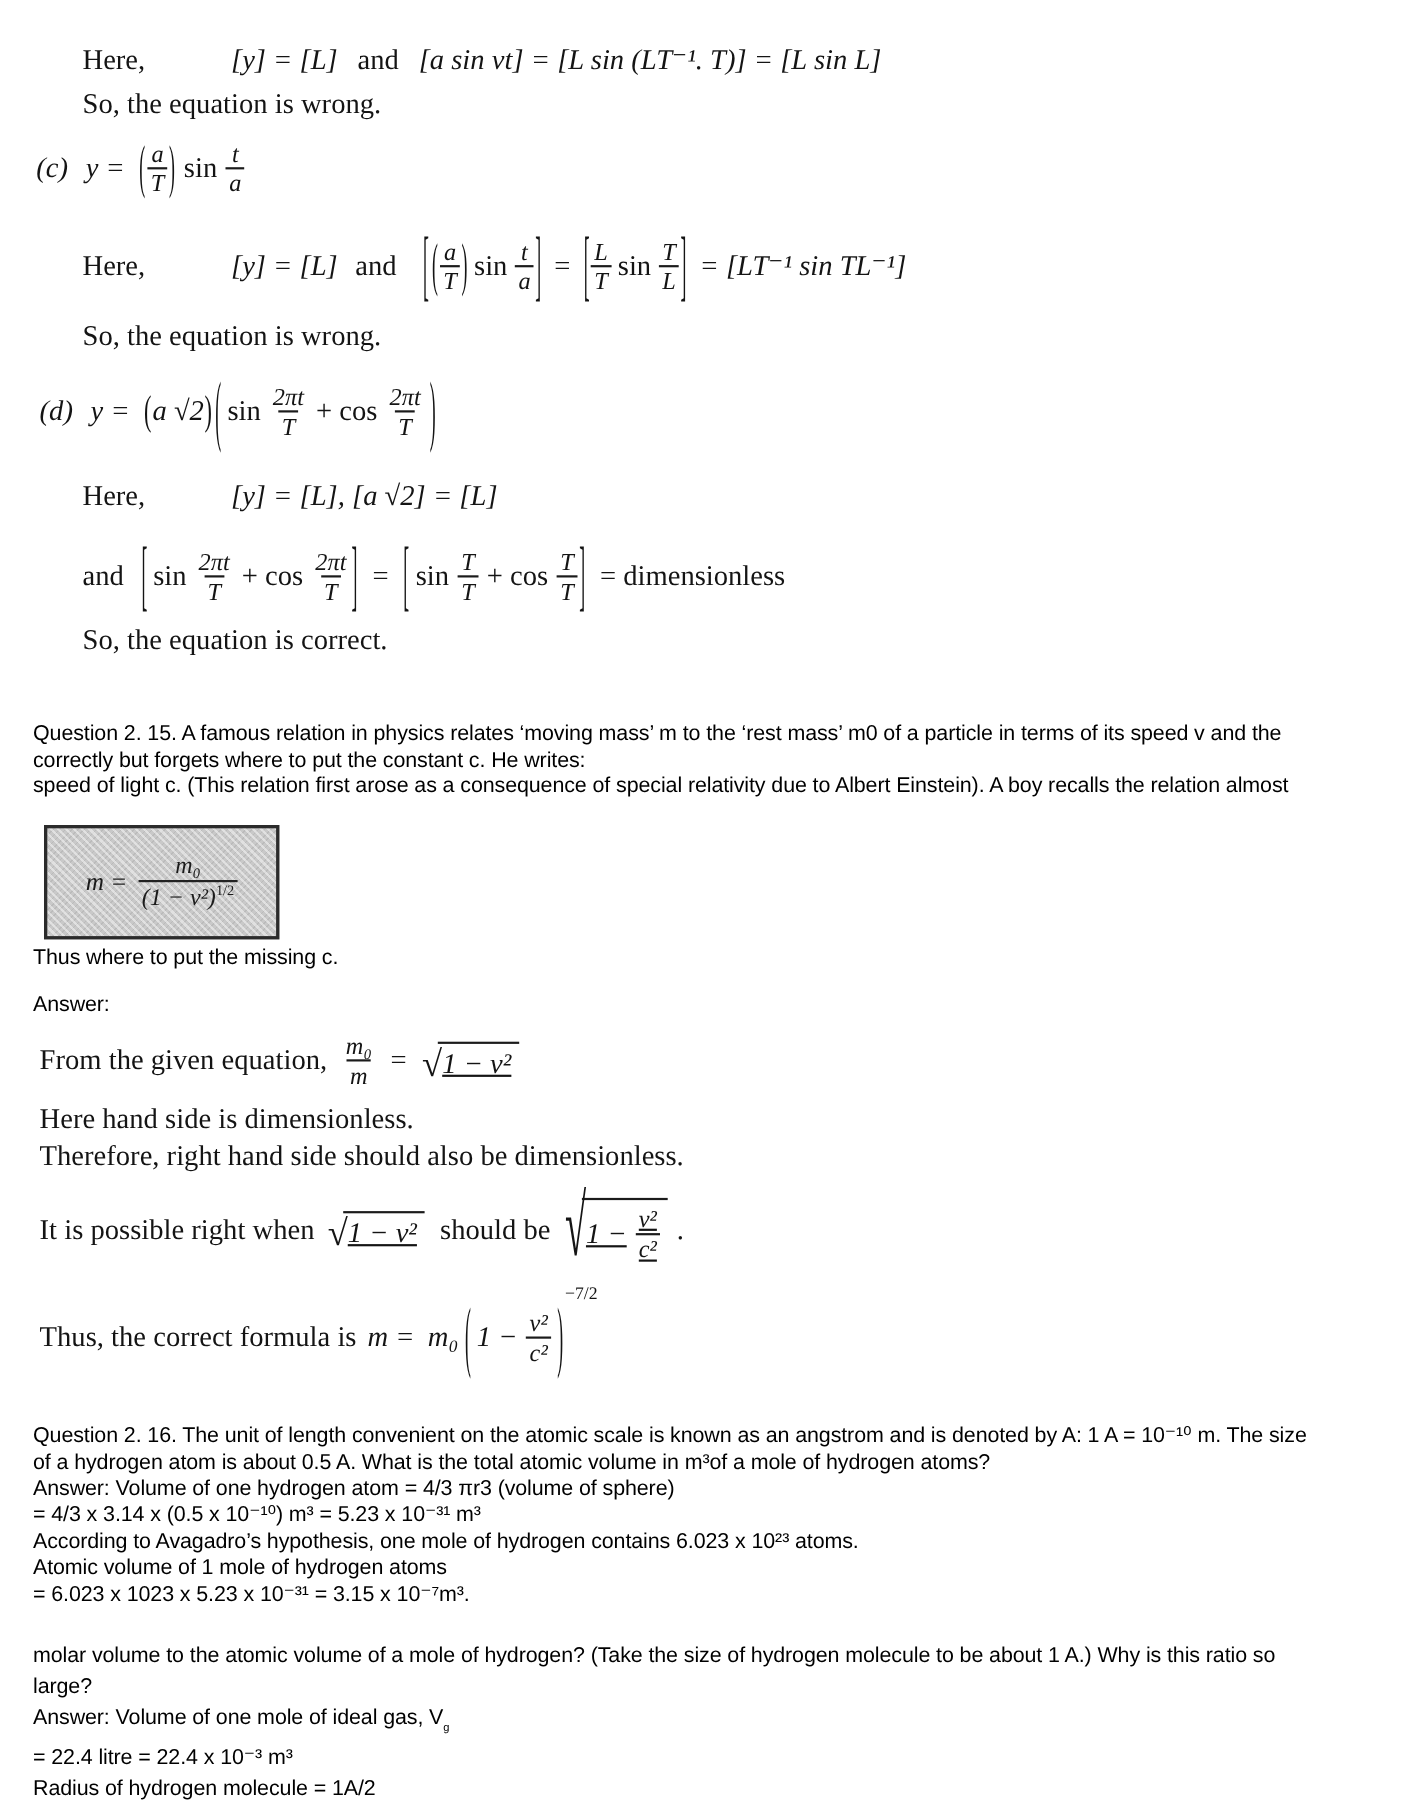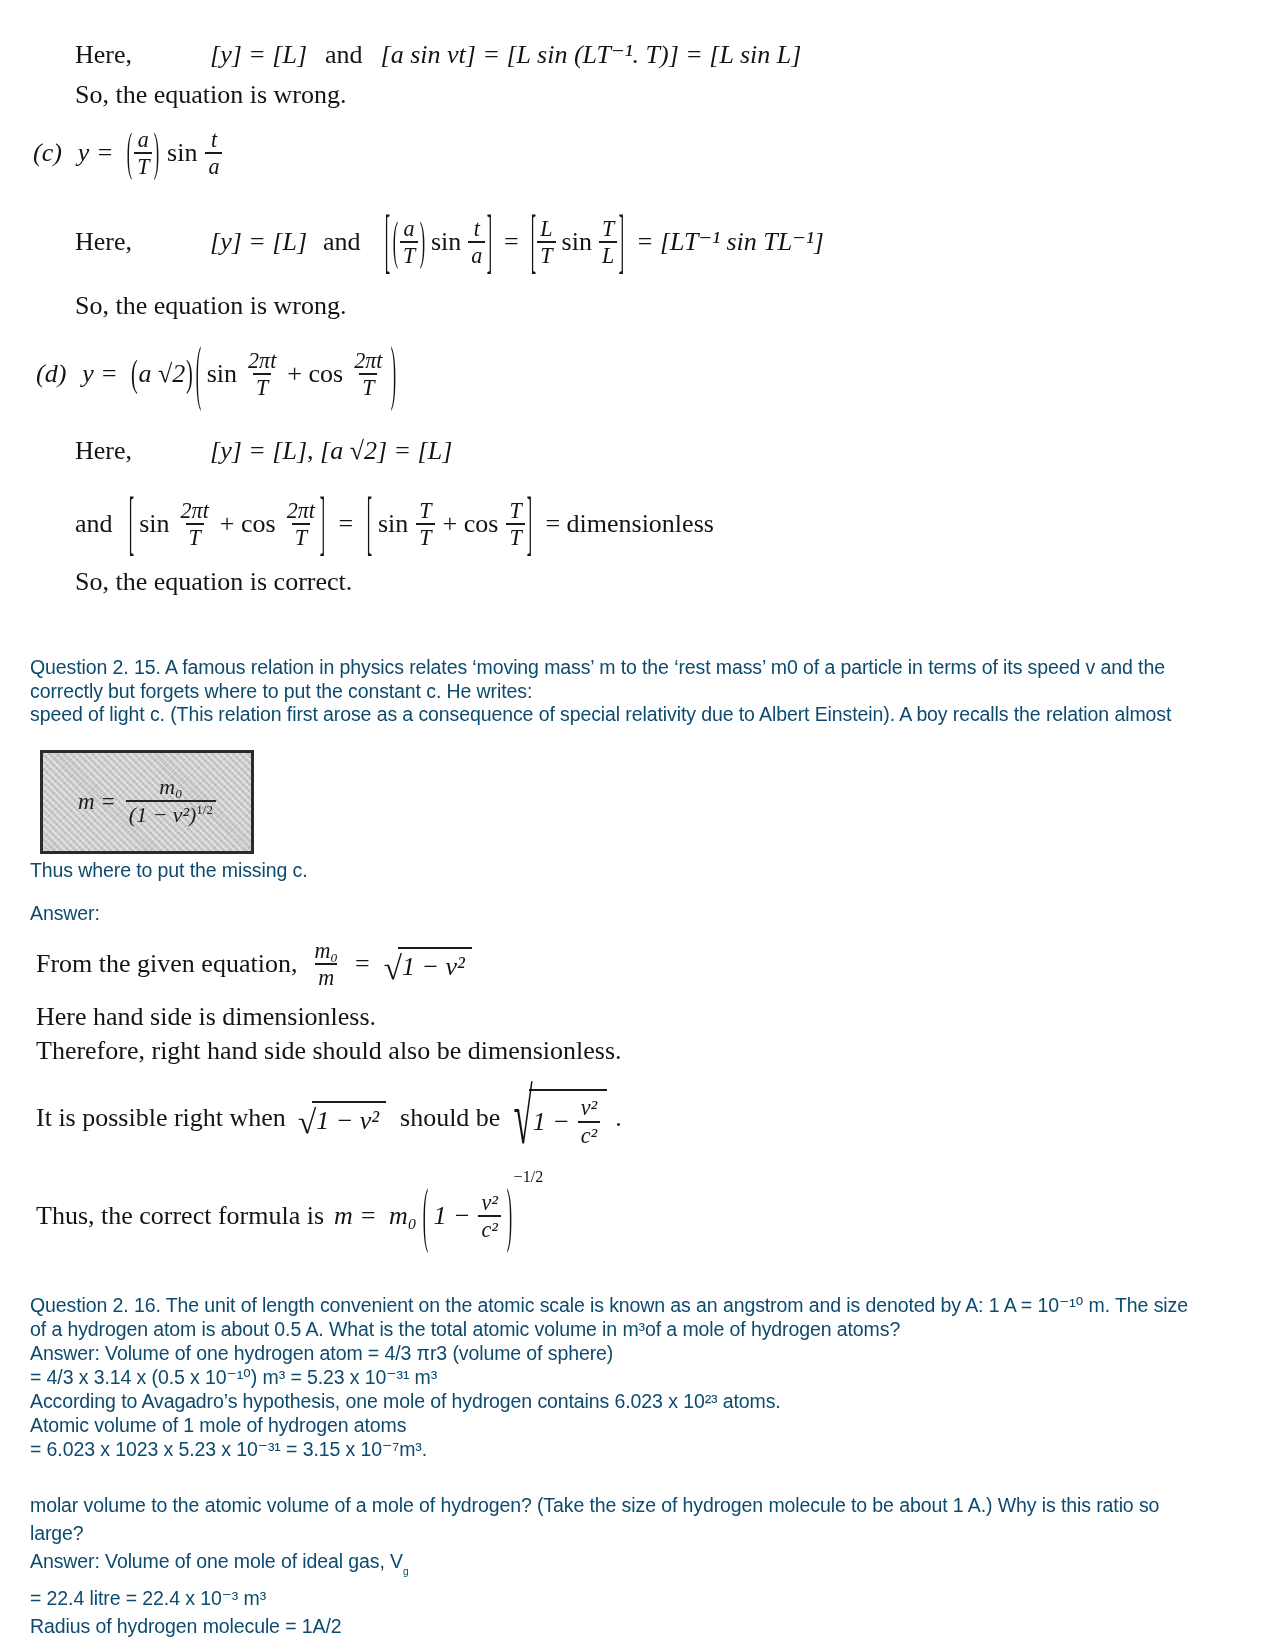--- a/index.html
+++ b/index.html
@@ -1,39 +1,39 @@
 <!DOCTYPE html>
 <html><head>
 <meta charset="utf-8">
 <style>
   html,body{margin:0;padding:0;background:#ffffff;}
   .page{position:relative;width:1275px;height:1650px;background:#ffffff;color:#1b1b1b;overflow:hidden;}
 
   
   .serif{font-family:"Liberation Serif","DejaVu Serif",serif;font-size:26px;line-height:1.15;color:#141414;}
-  .sans{font-family:"Liberation Sans","DejaVu Sans",sans-serif;font-size:19.5px;line-height:23.5px;color:#0c4a6e;letter-spacing:-0.1px;}
+  .sans{font-family:"Liberation Sans","DejaVu Sans",sans-serif;font-size:19.5px;line-height:23.5px;color:#000000;letter-spacing:-0.1px;}
   .row{position:absolute;display:flex;align-items:center;white-space:pre;}
   .block{position:absolute;white-space:nowrap;}
   .it{font-style:italic;}
   .sp{display:inline-block;height:1px;}
 
   
   .frac{display:inline-flex;flex-direction:column;align-items:center;font-size:0.85em;line-height:1.06;}
   .frac .num{padding:0 3px 1px;}
   .frac .den{border-top:2px solid #1b1b1b;padding:1px 3px 0;}
 
   
   .dl{display:inline-block;transform:scale(0.62,2.05);transform-origin:center;font-weight:400;}
   .dl.t15{transform:scale(0.78,1.45);}
   .dl.t3{transform:scale(0.62,2.75);}
 
   
   .sqrt{display:inline-flex;align-items:flex-end;}
   .sqrt .rad{line-height:0.8;font-size:1.28em;}
-  .sqrt .body{border-top:2px solid #1b1b1b;padding:3px 7px 0 4px;margin-left:-4px;}
+  .sqrt .body{border-top:2px solid #1b1b1b;padding:3px 7px 0 4px;margin-left:-4px;text-decoration:underline;}
   .sqrt.tall .rad{transform:scale(1.05,2.35);transform-origin:50% 92%;}
   .sqrt.tall .body{display:inline-flex;align-items:center;gap:8px;padding-top:5px;}
 
   .exp{font-size:0.62em;align-self:flex-start;position:relative;top:-4px;font-style:normal;}
   sup.exp2{font-size:0.6em;font-style:normal;}
   sub.vsub{font-size:0.52em;position:relative;top:2px;}
 
   
   .formula-box{position:absolute;left:40px;top:750px;width:208px;height:98px;border:3px solid #2b2b2b;
     display:flex;align-items:center;justify-content:center;gap:10px;
@@ -285,21 +285,21 @@
     <span class="dl t3">(</span>
     <span class="sp" style="width:4px"></span>
     <span class="it">1 −</span>
     <span class="sp" style="width:8px"></span>
     <span class="frac it">
       <span class="num">v²</span>
       <span class="den">c²</span>
     </span>
     <span class="sp" style="width:4px"></span>
     <span class="dl t3">)</span>
-    <span class="exp">−1/2</span>
+    <span class="exp">−7/2</span>
   </div>
 
   <div class="block sans" style="top:1293px;left:30px;line-height:24px">
     <div>Question 2. 16. The unit of length convenient on the atomic scale is known as an angstrom and is denoted by A: 1 A = 10⁻¹⁰ m. The size</div>
     <div>of a hydrogen atom is about 0.5 A. What is the total atomic volume in m³of a mole of hydrogen atoms?</div>
     <div>Answer: Volume of one hydrogen atom = 4/3 πr3 (volume of sphere)</div>
     <div>= 4/3 x 3.14 x (0.5 x 10⁻¹⁰) m³ = 5.23 x 10⁻³¹ m³</div>
     <div>According to Avagadro’s hypothesis, one mole of hydrogen contains 6.023 x 10²³ atoms.</div>
     <div>Atomic volume of 1 mole of hydrogen atoms</div>
     <div>= 6.023 x 1023 x 5.23 x 10⁻³¹ = 3.15 x 10⁻⁷m³.</div>

